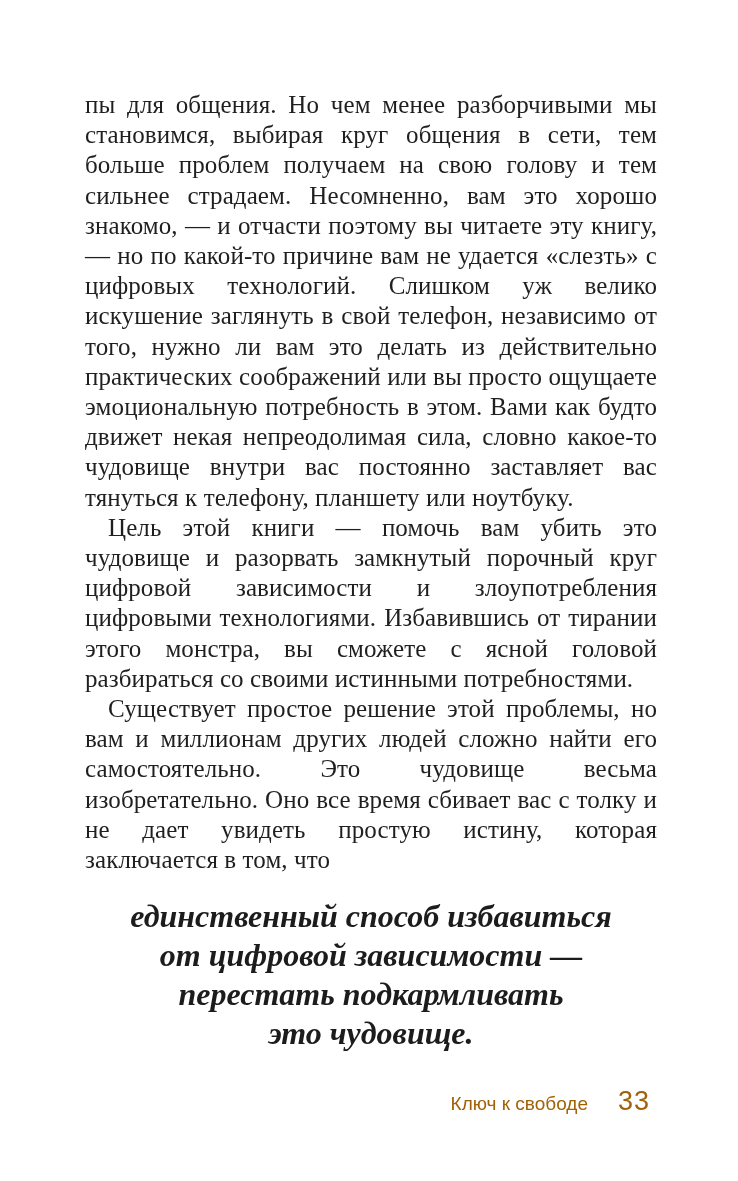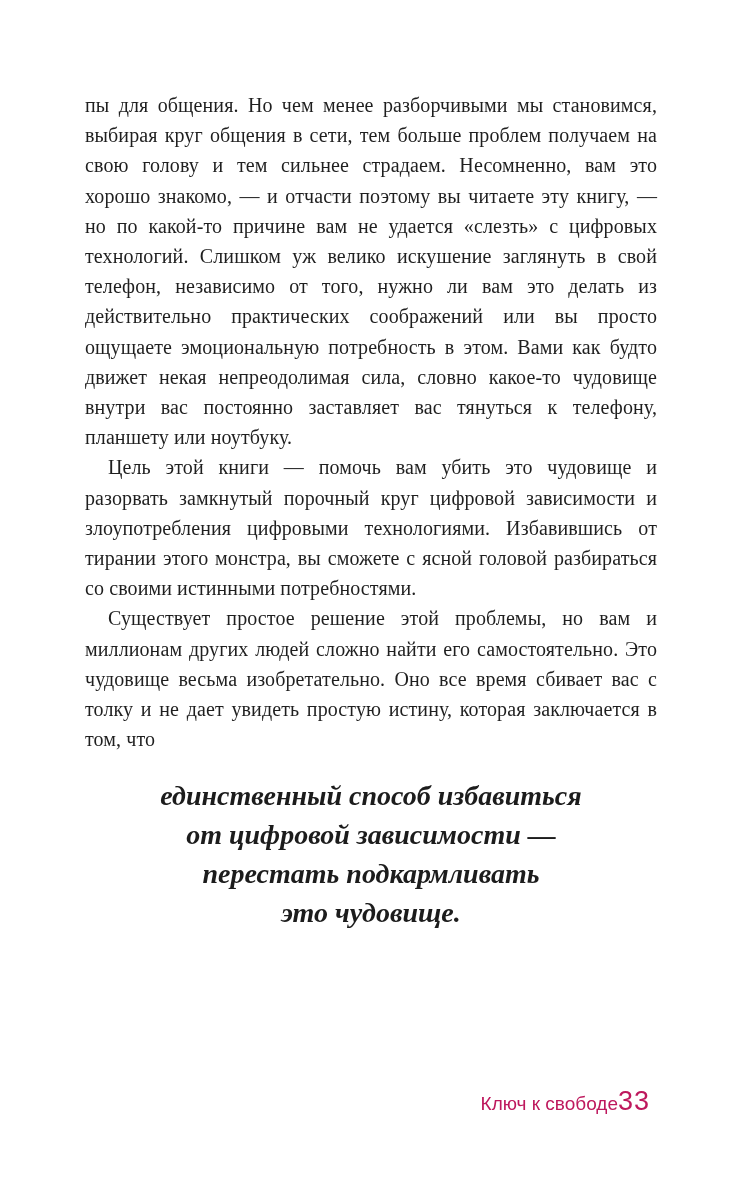--- a/index.html
+++ b/index.html
@@ -15,49 +15,50 @@
     font-family: "Liberation Serif", serif;
   }
   .text-block {
     position: absolute;
     left: 85px;
     top: 90px;
     width: 572px;
   }
   .para {
     margin: 0;
-    font-size: 20px;
+    font-size: 25px;
     line-height: 30.2px;
     text-align: justify;
     color: #1f1f1f;
     letter-spacing: 0.1px;
   }
   .para.indented {
     text-indent: 23px;
   }
   .pull-quote {
     margin-top: 22px;
-    font-size: 28px;
+    font-size: 32px;
     line-height: 39px;
     font-weight: bold;
     font-style: italic;
     text-align: center;
     white-space: pre-line;
     color: #1c1c1c;
   }
   .page-footer {
     position: absolute;
     top: 1086px;
     left: 85px;
     width: 565px;
     display: flex;
     justify-content: flex-end;
     align-items: baseline;
+    gap: 30px;
     font-family: "Liberation Sans", sans-serif;
-    color: #be185d;
+    color: #a16207;
   }
   .running-title {
     font-size: 19px;
   }
   .page-number {
     font-size: 27px;
     letter-spacing: 1px;
   }
 </style>
 </head>

